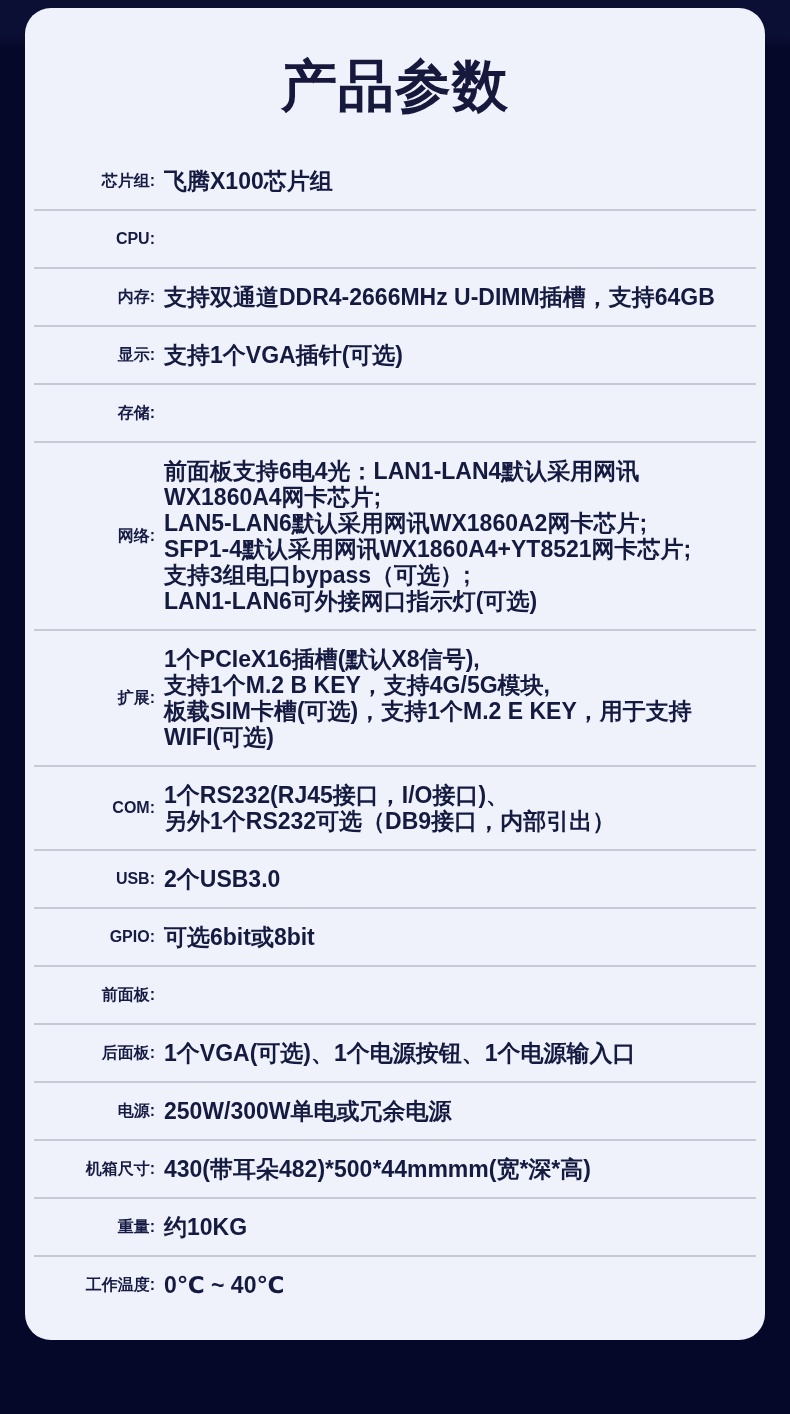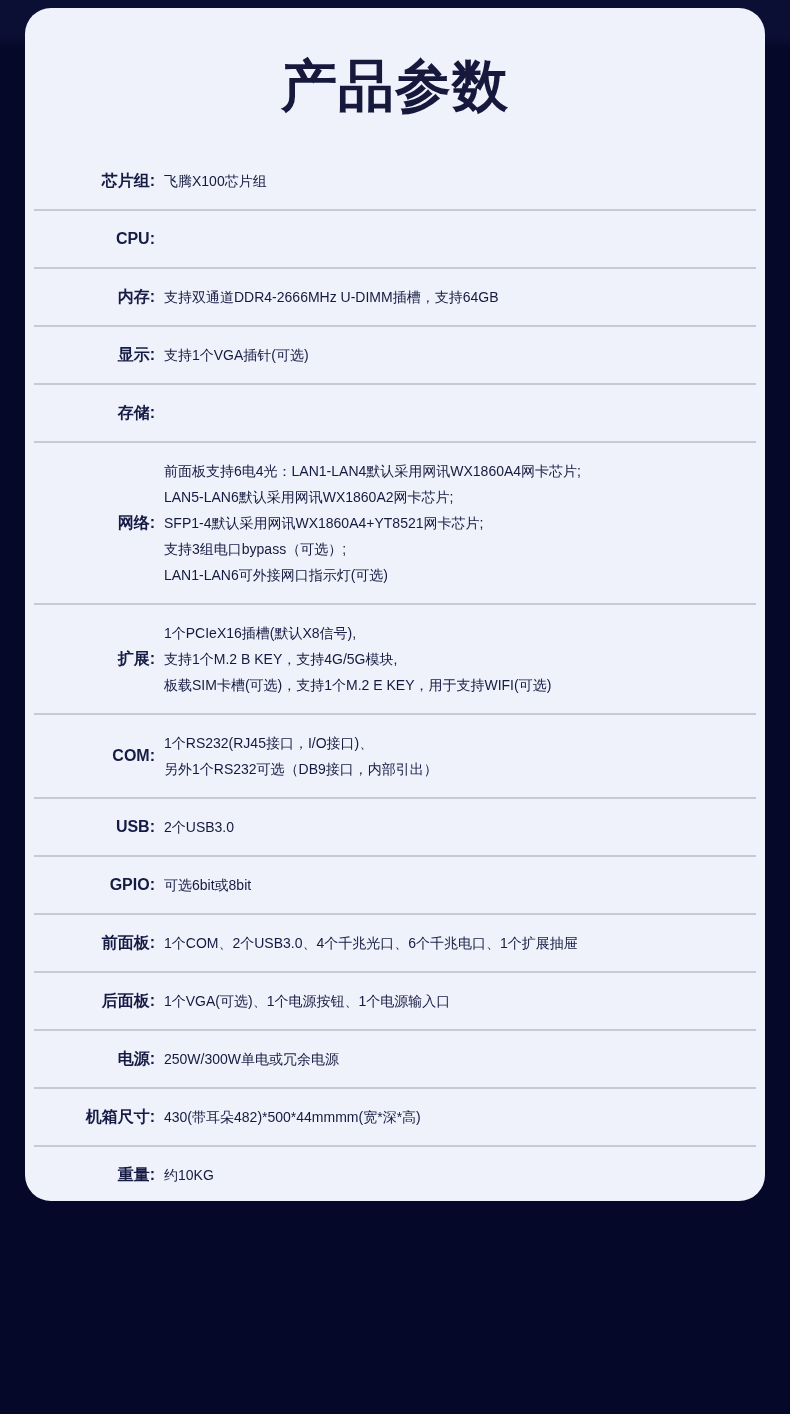--- a/index.html
+++ b/index.html
@@ -10,21 +10,21 @@
     font-family: "Liberation Sans", "DejaVu Sans", sans-serif;
     background: linear-gradient(180deg,
       var(--bg-band, #0d1037) 0px,
       var(--bg-band, #0b0e33) 36px,
       var(--bg, #05071e) 48px,
       var(--bg, #060829) 100%);
   }
   .card {
     position: absolute;
     left: 25px; top: 8px;
-    width: 740px; height: 1193px;
+    width: 740px; height: 1332px;
     box-sizing: border-box;
     background: var(--card, #eff2fb);
     border-radius: 26px;
     padding: 26px 9px 0 9px;
     overflow: hidden;
   }
   .title {
     margin: 18px 0 34px 0;
     text-align: center;
     font-size: 56px;
@@ -48,22 +48,22 @@
     text-align: right;
     font-size: 16px;
     font-weight: 700;
     line-height: 26px;
     white-space: nowrap;
     color: var(--label-text, #161b44);
   }
   .spec-value {
     flex: 1;
     min-width: 0;
-    font-size: 14px;
-    font-weight: 400;
+    font-size: 23px;
+    font-weight: 700;
     line-height: 26px;
     color: var(--value-text, #151a40);
   }
   .value-line { display: block; }
 </style>
 </head>
 <body>
 
 <div class="card">
   <h1 class="title">产品参数</h1>
@@ -124,23 +124,20 @@
         </div>
       </div>
       <div class="spec-row">
         <div class="spec-label">GPIO:</div>
         <div class="spec-value">
           <span class="value-line">可选6bit或8bit</span>
         </div>
       </div>
       <div class="spec-row">
         <div class="spec-label">前面板:</div>
-        <div class="spec-value">
-          <span class="value-line">1个COM、2个USB3.0、4个千兆光口、6个千兆电口、1个扩展抽屉</span>
-        </div>
       </div>
       <div class="spec-row">
         <div class="spec-label">后面板:</div>
         <div class="spec-value">
           <span class="value-line">1个VGA(可选)、1个电源按钮、1个电源输入口</span>
         </div>
       </div>
       <div class="spec-row">
         <div class="spec-label">电源:</div>
         <div class="spec-value">

